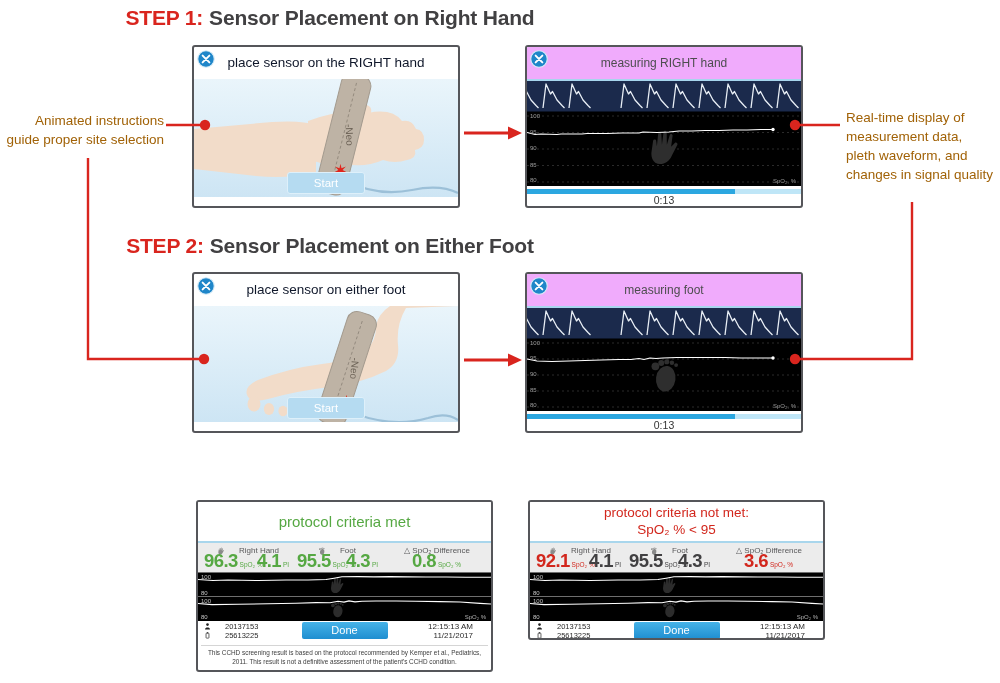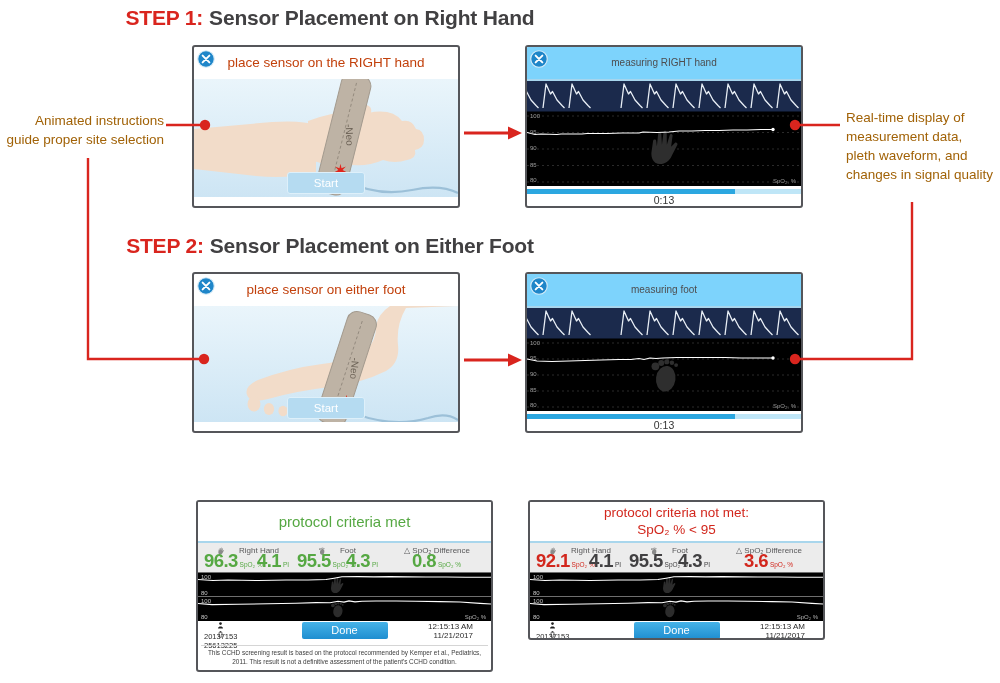--- a/index.html
+++ b/index.html
@@ -18,30 +18,30 @@
   .callout.left{right:836px;top:111px;text-align:right;}
   .callout.right{left:846px;top:108px;text-align:left;}
 
   
   .screen{position:absolute;background:#fff;border:2px solid #55565a;
     border-radius:3px;box-sizing:border-box;overflow:hidden;}
   .close-btn{position:absolute;top:3px;left:3px;width:18px;height:18px;z-index:6;cursor:pointer;}
 
   
   .inst-title{position:absolute;top:0;left:0;right:0;height:32px;line-height:32px;
-    text-align:center;font-size:13.5px;color:#c2410c;}
+    text-align:center;font-size:13.5px;color:#0f172a;}
   .inst-body{position:absolute;top:32px;left:0;right:0;height:118px;
     background:linear-gradient(#eaf5fb,#cde5f4);}
   .start-btn{position:absolute;left:50%;transform:translateX(-50%);bottom:3px;
     width:76px;height:20px;background:#b5dbf1;border:1px solid #def0fa;border-radius:3px;
     color:#fff;font-size:11.5px;text-align:center;line-height:20px;cursor:pointer;}
 
   
   .meas-title{position:absolute;top:0;left:0;right:0;height:44px;line-height:32px;
-    text-align:center;font-size:10px;color:#4d4d4f;background:#7dd3fc;}
+    text-align:center;font-size:12px;color:#4d4d4f;background:#f0abfc;}
   .meas-div{position:absolute;top:32px;left:0;right:0;height:2px;background:#a7d5ed;}
   .pleth{position:absolute;top:34px;left:0;right:0;height:30px;background:#1b2a4c;
     border-bottom:1px solid #0c1426;}
   .pleth svg{display:block;width:100%;height:100%;}
   .trend{position:absolute;top:65px;left:0;right:0;height:74px;background:#000;}
   .trend svg{display:block;width:100%;height:100%;}
   .tick{position:absolute;left:3px;font-size:6px;color:#9a9a9a;line-height:6px;}
   .unit-lab{position:absolute;right:5px;bottom:2px;font-size:6px;color:#9a9a9a;}
   .progress{position:absolute;top:142px;left:0;right:0;height:5px;background:#bfe6f7;}
   .progress-fill{height:100%;width:76%;background:#2ba7e0;}
@@ -59,21 +59,21 @@
     align-items:center;justify-content:center;gap:14px;}
   .val{position:absolute;top:9px;display:flex;align-items:flex-end;}
   .val .num{font-size:18.5px;letter-spacing:-0.6px;line-height:18px;font-weight:bold;}
   .val .unit{font-size:6.5px;margin-left:2px;padding-bottom:2px;}
   .g{color:#56a843;} .d{color:#414042;} .r{color:#d2271d;}
   .mini{position:absolute;left:0;right:0;height:24px;background:#000;border-top:1px solid #6e6e6e;}
   .mini svg.line{display:block;width:100%;height:100%;}
   .mini .tick{left:3px;color:#c4c4c4;}
   .mini .unit-lab{color:#b0b0b0;bottom:1px;}
   .idrow{position:absolute;left:6px;font-size:7.5px;color:#2a2a2a;display:flex;
-    align-items:center;gap:3px;flex-direction:column;}
+    align-items:center;gap:14px;}
   .done-btn{position:absolute;left:50%;transform:translateX(-50%);top:120px;width:86px;
     height:17px;background:linear-gradient(#46b3e8,#1f8ed0);border-radius:2px;color:#fff;
     font-size:11px;text-align:center;line-height:17px;cursor:pointer;}
   .trow{position:absolute;right:18px;font-size:8px;color:#2a2a2a;text-align:right;}
   .sep{position:absolute;left:3px;right:3px;top:143px;height:1px;background:#d5d5d5;}
   .disc{position:absolute;left:9px;right:9px;top:146px;font-size:6.4px;line-height:1.45;
     color:#3c3c3c;text-align:center;}
 
   .overlay{position:absolute;top:0;left:0;width:1000px;height:683px;z-index:10;
     pointer-events:none;}

